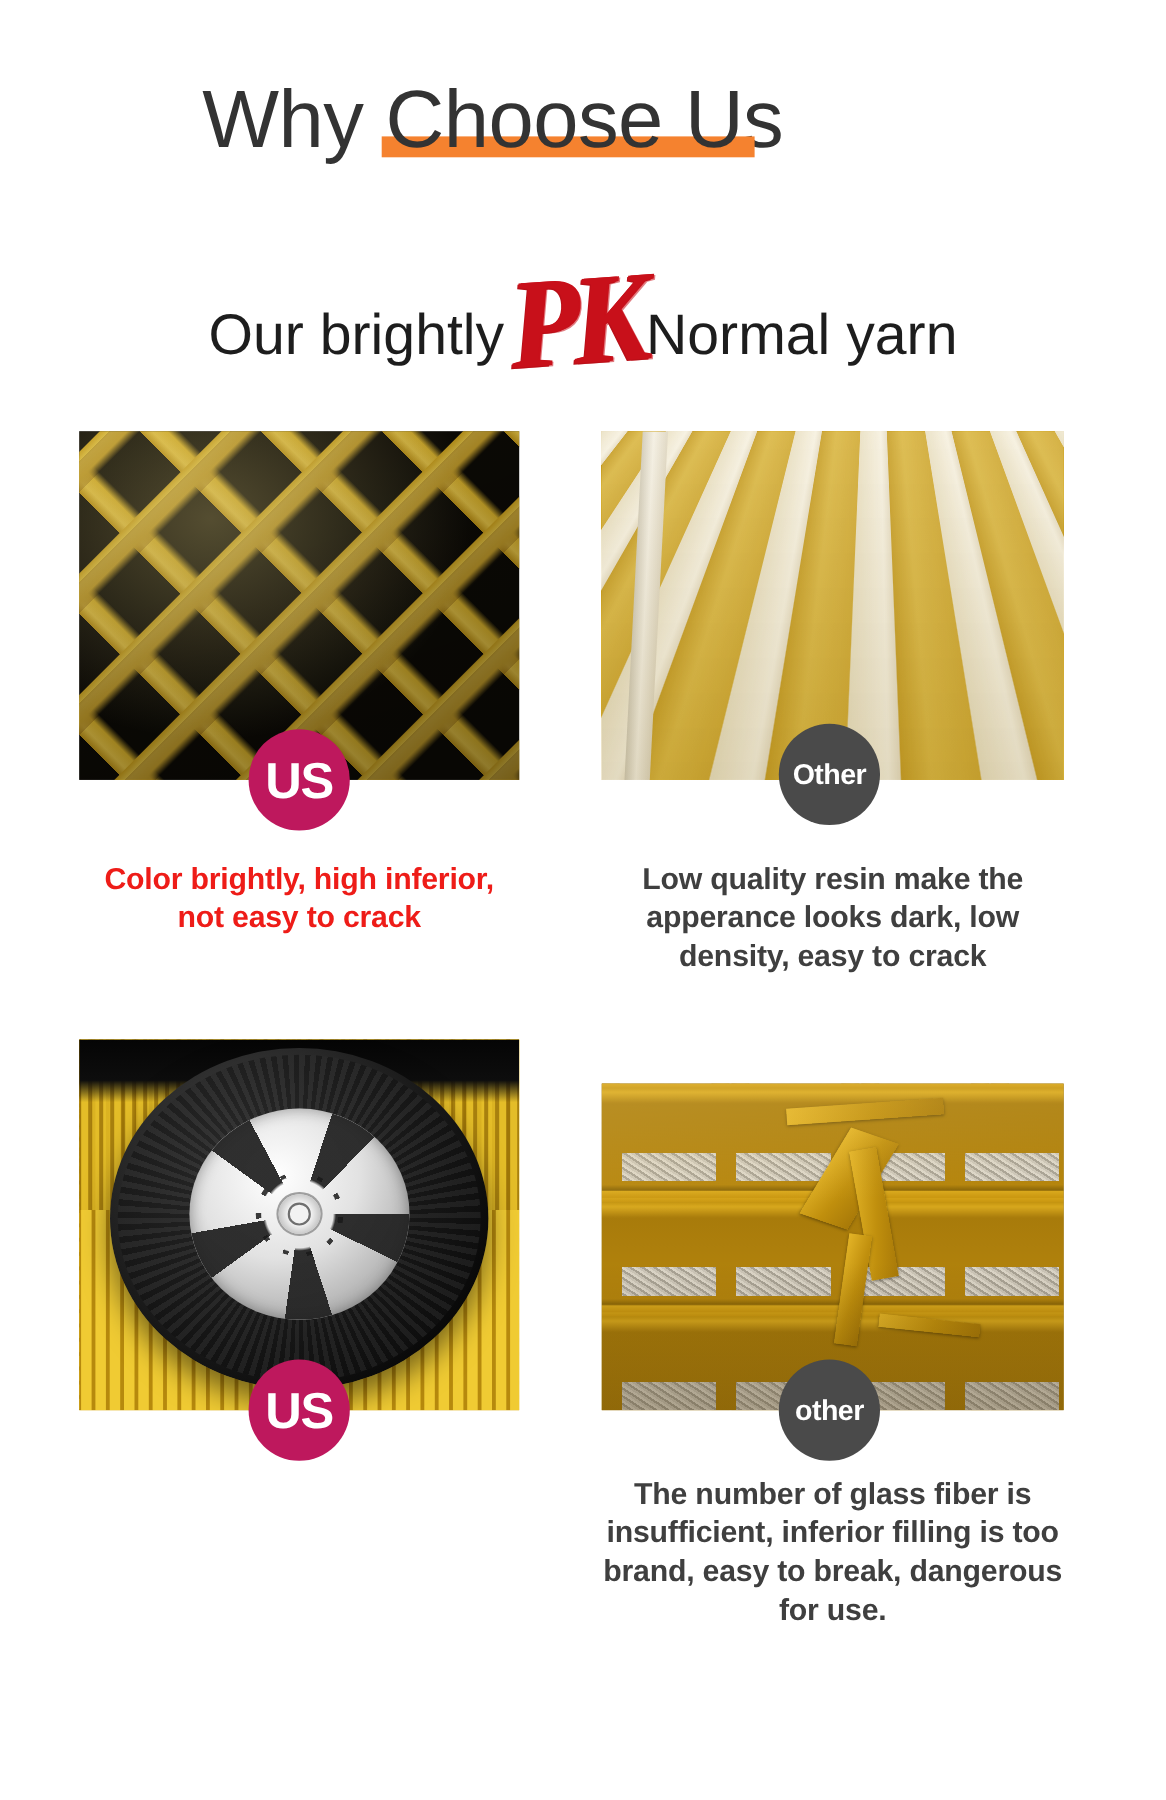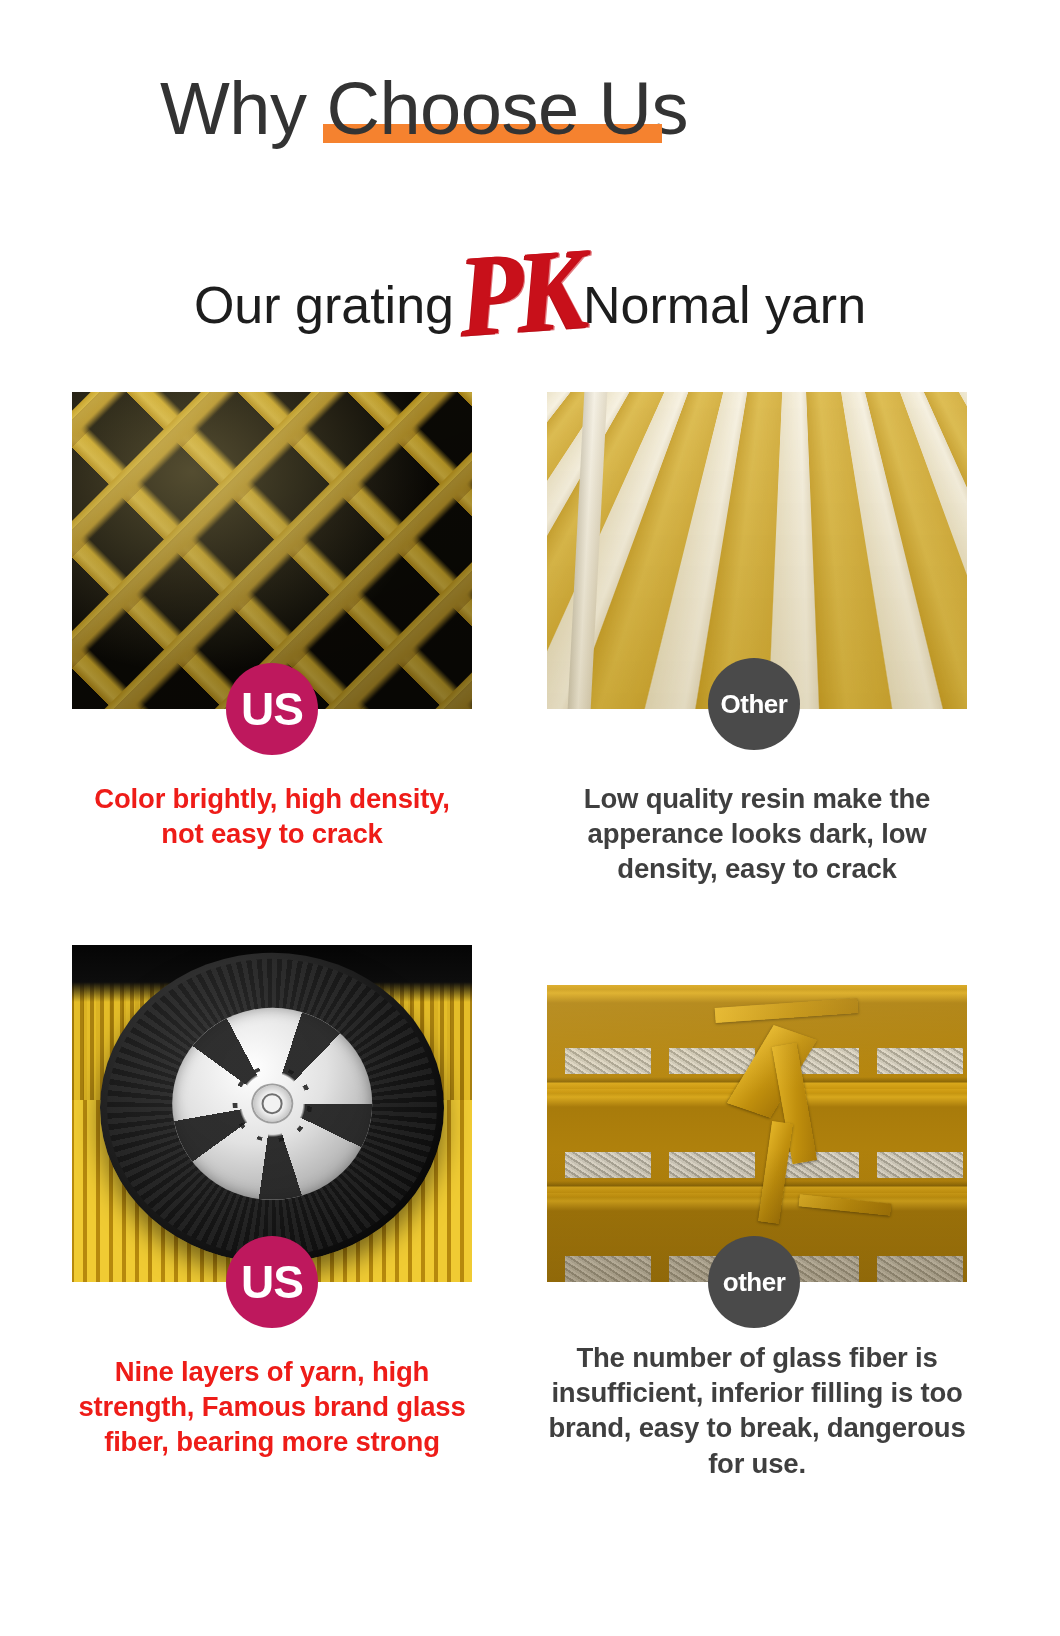--- a/index.html
+++ b/index.html
@@ -23,20 +23,21 @@
     top: 72px;
     left: 0;
     width: 848px;
     text-align: center;
     font-size: 74px;
     line-height: 1;
     font-weight: 400;
     color: #333333;
     letter-spacing: -0.5px;
     white-space: nowrap;
+    padding-left: 24px;
   }
   .title-hl {
     position: relative;
     display: inline-block;
     z-index: 2;
   }
   .title-hl::after {
     content: "";
     position: absolute;
     left: -4px;
@@ -351,32 +352,32 @@
     background:
       linear-gradient(175deg, rgba(255,225,140,.22), rgba(0,0,0,0) 38%),
       linear-gradient(0deg, rgba(60,40,0,.30), rgba(0,0,0,0) 45%);
   }
 </style>
 </head>
 <body>
 
 <div class="page-title"><span>Why </span><span class="title-hl">Choose U</span><span>s</span></div>
 
-<div class="subtitle-row"><span class="subtitle-text">Our grating</span><span class="pk-mark">PK</span><span class="subtitle-text">Normal yarn</span></div>
+<div class="subtitle-row"><span class="subtitle-text">Our brightly</span><span class="pk-mark">PK</span><span class="subtitle-text">Normal yarn</span></div>
 
 <div class="compare-grid">
 
   <div class="card" style="left:72px; top:0; width:400px;">
     <div class="card-photo ph-diag" style="width:400px; height:317px;">
       <div class="diag-layer"></div>
       <div class="diag-inner"></div>
       <div class="diag-shade"></div>
     </div>
     <div class="badge badge-us" style="left:154px; top:271px;">US</div>
-    <div class="caption caption-us" style="margin-top:72px; width:400px;">Color brightly, high density, not easy to crack</div>
+    <div class="caption caption-us" style="margin-top:72px; width:400px;">Color brightly, high inferior, not easy to crack</div>
   </div>
 
   <div class="card" style="left:547px; top:0; width:420px;">
     <div class="card-photo ph-dull" style="width:420px; height:317px;">
       <div class="road"></div>
       <div class="persp-wrap">
         <div class="persp"></div>
       </div>
       <div class="edge"></div>
       <div class="haze"></div>
@@ -392,21 +393,20 @@
       <div class="dark-top"></div>
       <div class="tyre">
         <div class="rim">
           <div class="spokes"></div>
           <div class="lugs"></div>
           <div class="hub"></div>
         </div>
       </div>
     </div>
     <div class="badge badge-us" style="left:154px; top:291px;">US</div>
-    <div class="caption caption-us" style="margin-top:72px; width:400px;">Nine layers of yarn, high strength, Famous brand glass fiber, bearing more strong</div>
   </div>
 
   <div class="card" style="left:547px; top:593px; width:420px;">
     <div class="card-photo ph-broken" style="width:420px; height:297px;">
       <div class="cells"></div>
       <div class="concrete"></div>
       <div class="splinter sp4"></div>
       <div class="splinter sp1"></div>
       <div class="splinter sp2"></div>
       <div class="splinter sp3"></div>

